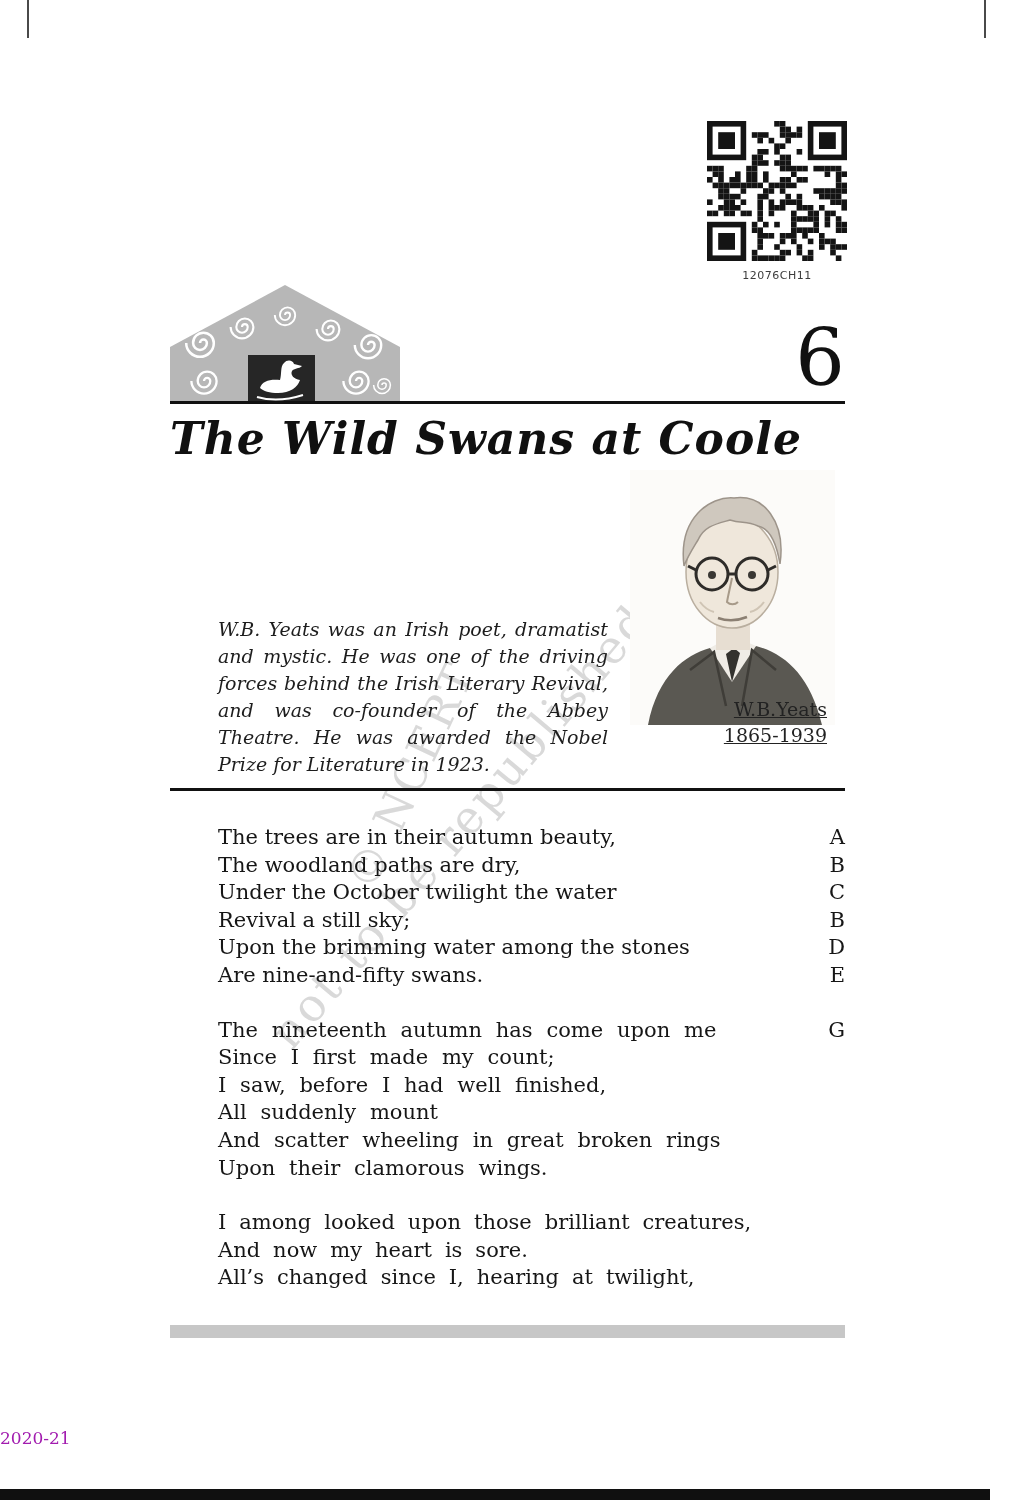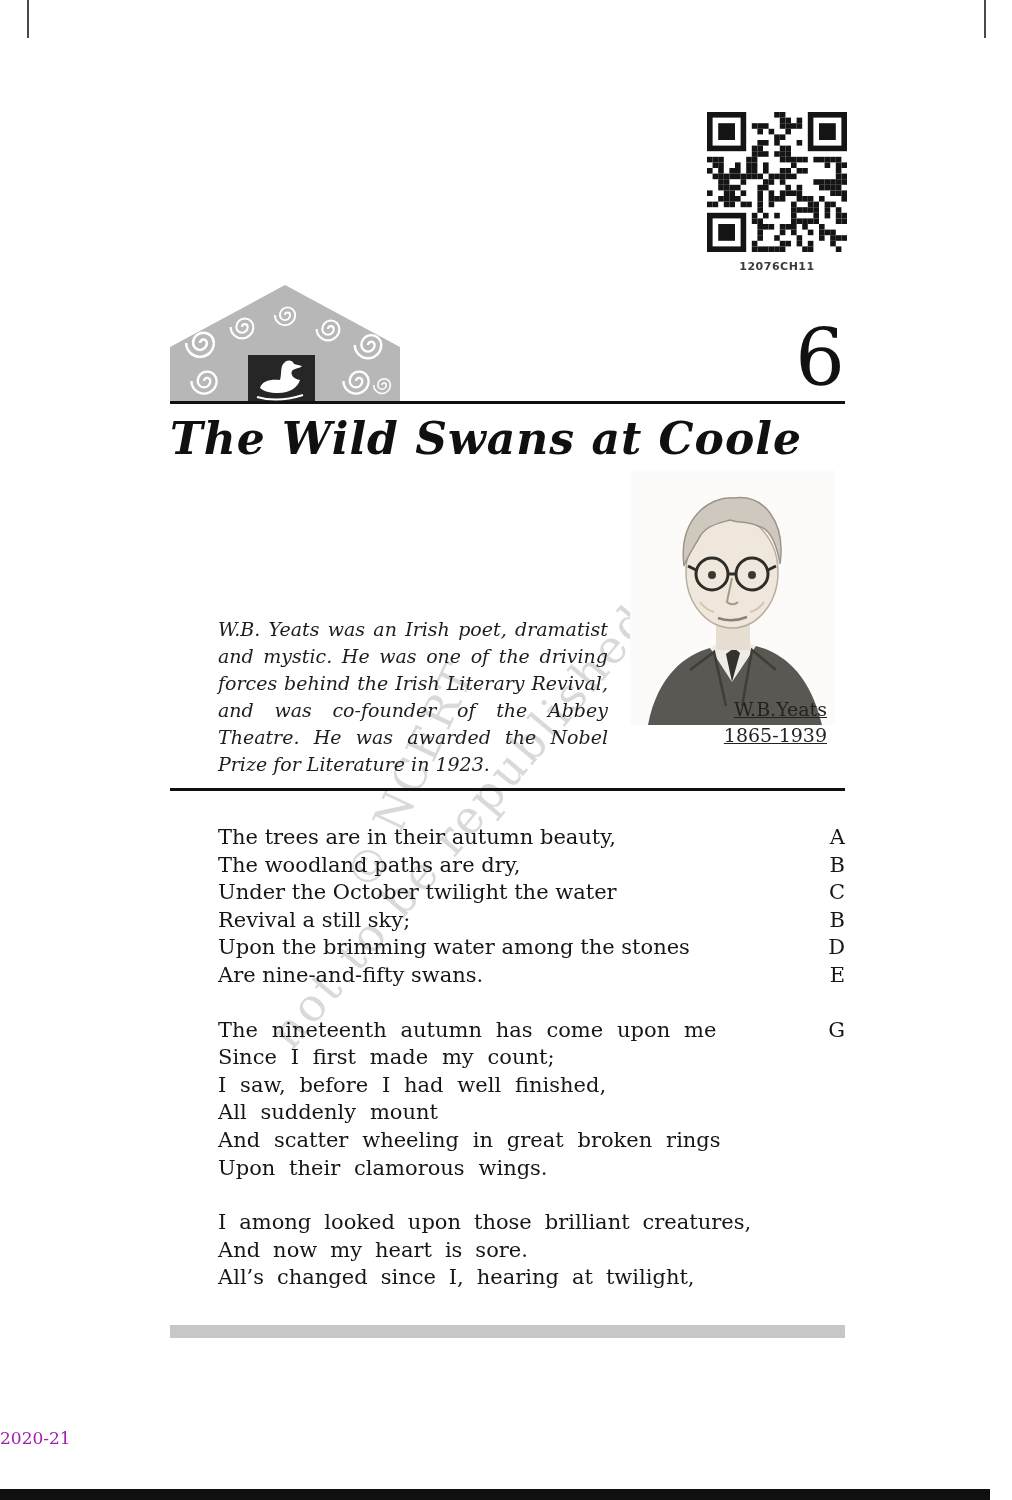--- a/index.html
+++ b/index.html
@@ -12,21 +12,21 @@
     overflow:hidden;
   }
   .abs{position:absolute;}
 
   
   .crop-mark{width:2px;height:38px;background:#4a4a4a;top:0;}
   .crop-left{left:27px;}
   .crop-right{left:984px;}
 
   
-  #qr-wrap{left:707px;top:112px;width:140px;font-weight:bold;}
+  #qr-wrap{left:707px;top:121px;width:140px;}
   #qr-wrap svg{display:block;background:#fff;}
   .qr-caption{
     margin-top:8px;text-align:center;
     font-family:"DejaVu Sans", sans-serif;
     font-size:11px;letter-spacing:.5px;color:#3c3c3c;
   }
 
   
   #ornament{left:170px;top:285px;width:230px;height:118px;}
   #chapter-number{

